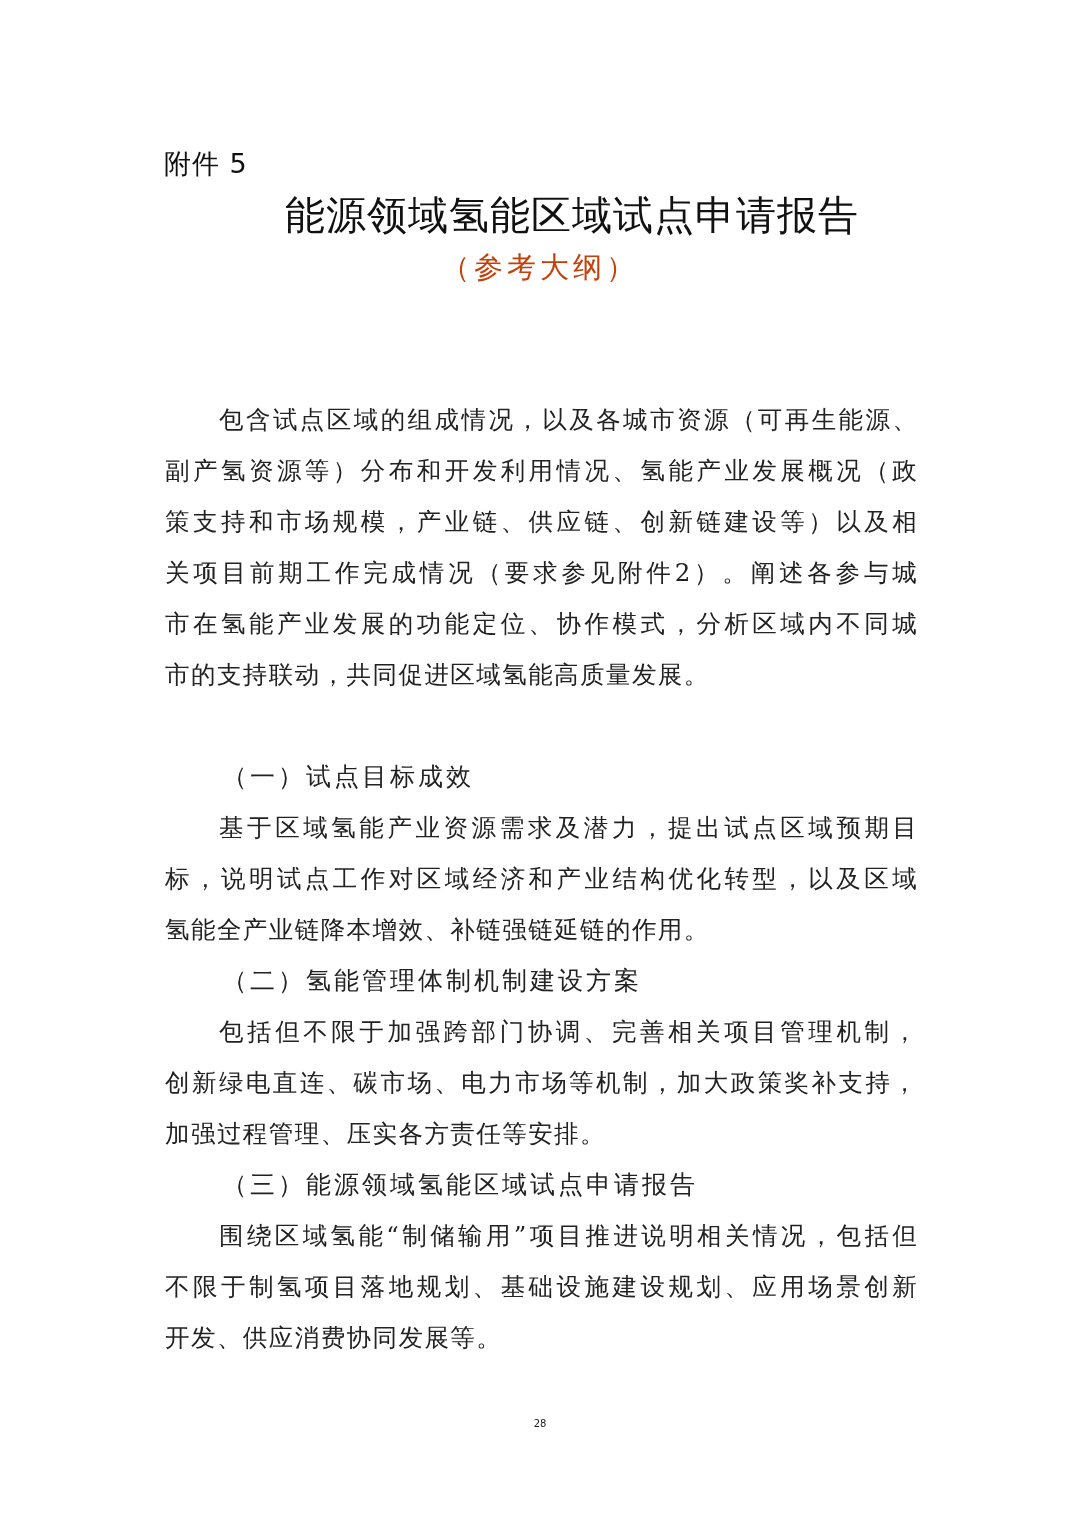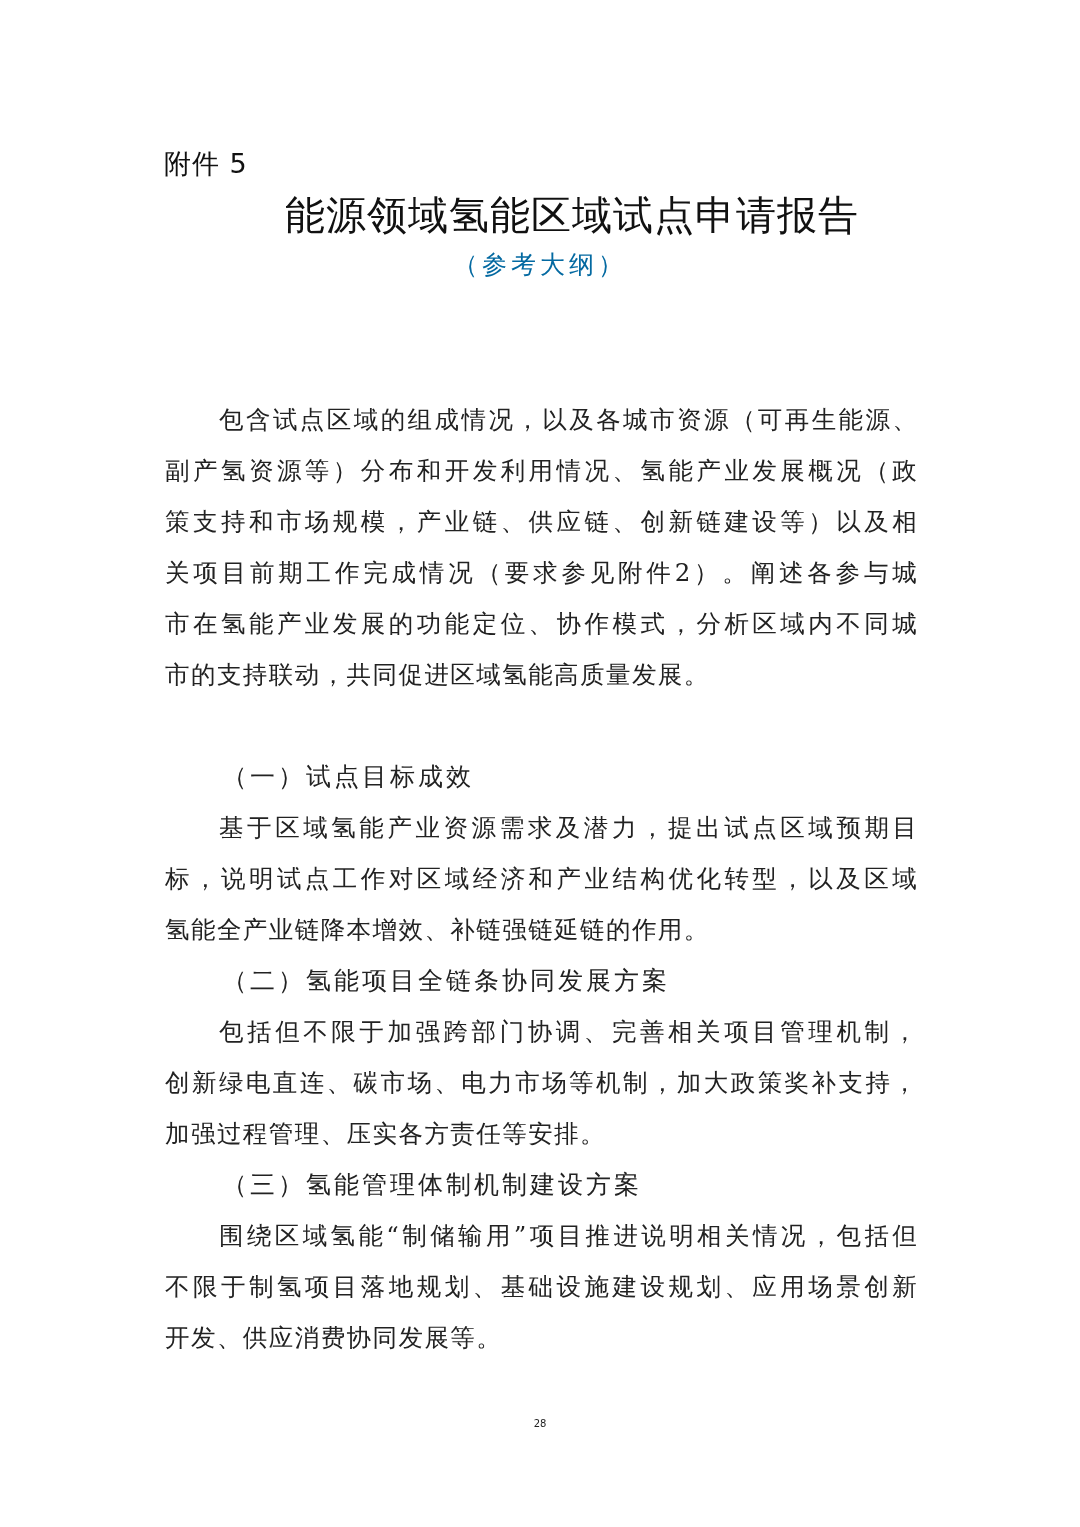--- a/index.html
+++ b/index.html
@@ -4,21 +4,21 @@
 <style>
   html, body { margin: 0; padding: 0; background: #ffffff; }
   body { width: 1080px; height: 1527px; position: relative; overflow: hidden;
          font-family: "DejaVu Serif", "Liberation Serif", serif; color: #1a1a1a; }
   .page { position: absolute; left: 0; top: 0; width: 1080px; height: 1107px; background: #fff; }
   .attach { position: absolute; left: 164px; top: 146px; font-family: "DejaVu Sans", "Liberation Sans", sans-serif;
             font-size: 27px; letter-spacing: 1px; color: #111; }
   .title { position: absolute; left: 0; width: 1080px; top: 188px; text-align: center;
            font-family: "DejaVu Sans", "Liberation Sans", sans-serif; font-size: 40px; letter-spacing: 1px; color: #111; margin-left: 32px; }
   .subtitle { position: absolute; left: 0; width: 1080px; top: 248px; text-align: center;
-              font-size: 25px; letter-spacing: 4px; color: #0369a1; }
+              font-size: 29px; letter-spacing: 4px; color: #c2410c; }
   .line { position: absolute; left: 165px; width: 752px; height: 40px; font-size: 24.5px; line-height: 40px;
           display: flex; justify-content: space-between; white-space: nowrap; color: #222; }
   .line.last { justify-content: flex-start; }
   .line.last span { margin-right: 1.45px; }
   .line span { display: inline-block; }
   .h1 { position: absolute; left: 219px; font-family: "DejaVu Sans", "Liberation Sans", sans-serif;
         font-size: 25px; font-weight: bold; line-height: 40px; color: #111; letter-spacing: 0.5px; }
   .h2 { position: absolute; left: 222px; font-size: 25px; line-height: 40px; color: #222; letter-spacing: 3px; text-align: right; }
   .pageno { position: absolute; left: 0; width: 1080px; top: 1418px; text-align: center;
             font-family: "DejaVu Sans", "Liberation Sans", sans-serif; font-size: 10px; color: #222; }
@@ -274,21 +274,21 @@
       <span>强</span>
       <span>链</span>
       <span>延</span>
       <span>链</span>
       <span>的</span>
       <span>作</span>
       <span>用</span>
       <span>。</span>
     </div>
 
-  <div class="h2" style="top:961px">（二）氢能项目全链条协同发展方案</div>
+  <div class="h2" style="top:961px">（二）氢能管理体制机制建设方案</div>
   <div class="line" style="top:1012px; left:219px; width:698px">
       <span>包</span>
       <span>括</span>
       <span>但</span>
       <span>不</span>
       <span>限</span>
       <span>于</span>
       <span>加</span>
       <span>强</span>
       <span>跨</span>
@@ -352,21 +352,21 @@
       <span>各</span>
       <span>方</span>
       <span>责</span>
       <span>任</span>
       <span>等</span>
       <span>安</span>
       <span>排</span>
       <span>。</span>
     </div>
 
-  <div class="h2" style="top:1165px">（三）氢能管理体制机制建设方案</div>
+  <div class="h2" style="top:1165px">（三）能源领域氢能区域试点申请报告</div>
   <div class="line" style="top:1216px; left:219px; width:698px">
       <span>围</span>
       <span>绕</span>
       <span>区</span>
       <span>域</span>
       <span>氢</span>
       <span>能</span>
       <span>“</span>
       <span>制</span>
       <span>储</span>

